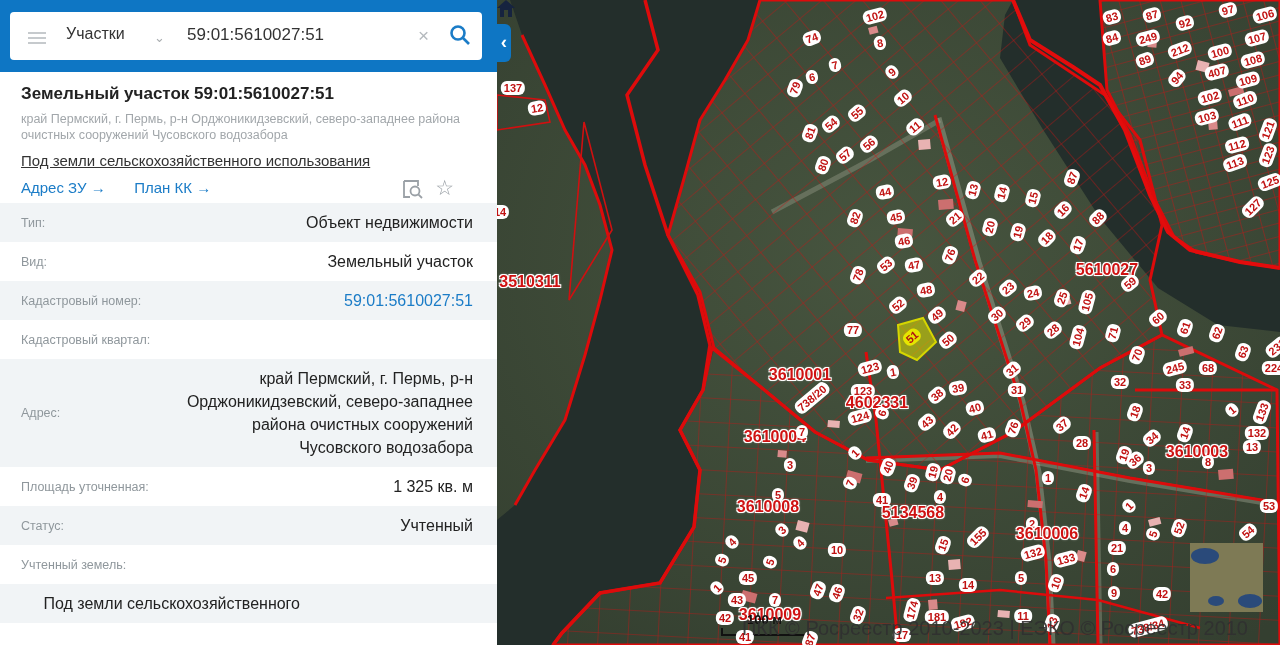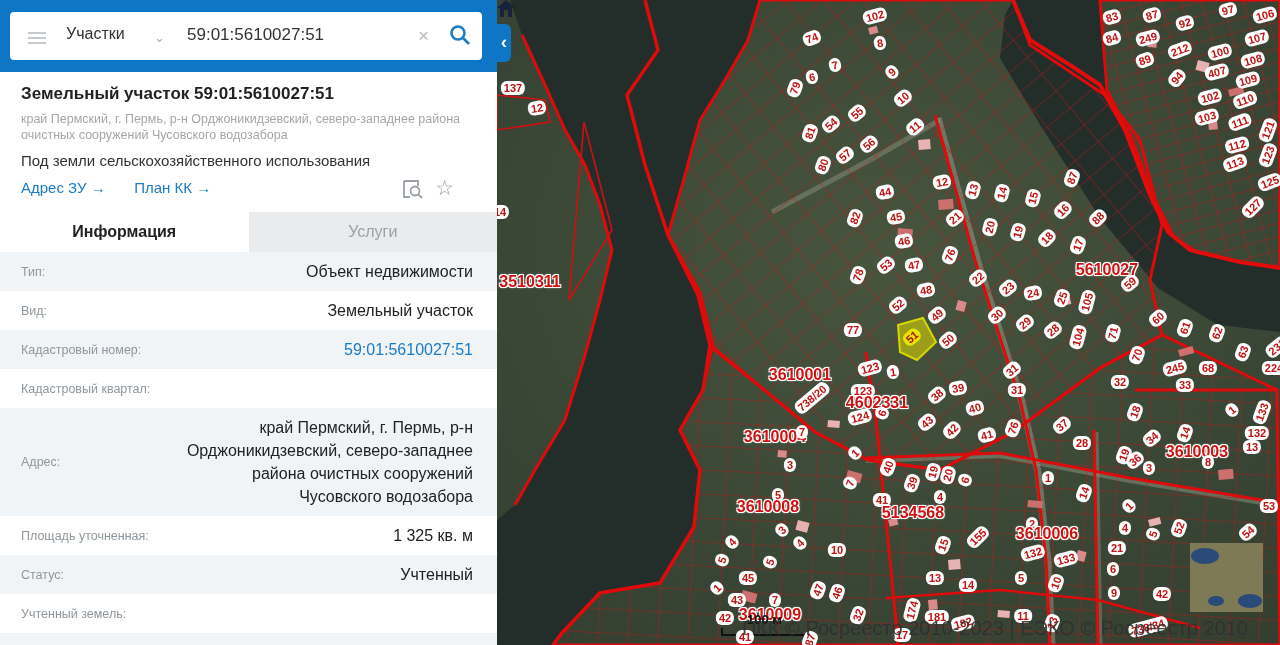--- a/index.html
+++ b/index.html
@@ -28,21 +28,21 @@
   #cat-select{position:absolute;left:56px;top:13px;font-size:16px;color:#333;cursor:pointer;}
   #cat-chevron{position:absolute;left:144px;top:18px;color:#a9adb0;font-size:13px;cursor:pointer;}
   #search-input{position:absolute;left:175px;top:12px;width:220px;border:none;outline:none;font-size:17px;color:#333;
       font-family:"Liberation Sans",sans-serif;background:transparent;}
   #clear-icon{position:absolute;left:408px;top:13px;color:#b5babe;font-size:19px;cursor:pointer;}
   #search-icon{position:absolute;left:438px;top:11px;cursor:pointer;}
 
   #panel{position:absolute;left:0;top:72px;width:497px;}
   #title{margin:12px 21px 0;font-size:17px;font-weight:bold;color:#222;}
   #subtitle{margin:7px 21px 0;font-size:12.5px;line-height:16px;color:#a2a7ab;width:440px;}
-  #usage{margin:9px 21px 0;font-size:15px;color:#333;}
+  #usage{margin:9px 21px 0;font-size:15px;color:#333;text-decoration:underline;}
   #links-row{position:relative;margin:10px 21px 0;height:24px;}
   .plan-link{font-size:15px;color:#1b7cc7;text-decoration:none;margin-right:24px;cursor:pointer;}
   #preview-icon{position:absolute;right:52px;top:0;cursor:pointer;}
   #star-icon{position:absolute;right:22px;top:-3px;color:#9aa0a6;font-size:21px;cursor:pointer;}
 
   #tabs{display:flex;margin-top:9px;height:40px;}
   .tab{flex:1;display:flex;align-items:center;justify-content:center;font-size:16px;cursor:pointer;}
   .tab.active{background:#fff;color:#222;font-weight:bold;}
   .tab.inactive{background:#e9ebec;color:#9ba1a6;}
 
@@ -364,24 +364,20 @@
         <a class="plan-link">План КК →</a>
         <svg id="preview-icon" width="22" height="20" viewBox="0 0 22 20">
           <path d="M2 2 H16 V7" fill="none" stroke="#9aa0a6" stroke-width="1.8"></path>
           <path d="M2 2 V18 H8" fill="none" stroke="#9aa0a6" stroke-width="1.8"></path>
           <circle cx="13" cy="12" r="4.5" fill="none" stroke="#9aa0a6" stroke-width="1.8"></circle>
           <line x1="16.3" y1="15.3" x2="20" y2="19" stroke="#9aa0a6" stroke-width="1.8"></line>
         </svg>
         <div id="star-icon">☆</div>
       </div>
 
-      <div id="tabs">
-        <div class="tab active">Информация</div>
-        <div class="tab inactive">Услуги</div>
-      </div>
 
       <div id="info-rows">
           <div class="info-row alt">
             <div class="info-label">Тип:</div>
             <div class="info-value">Объект недвижимости</div>
           </div>
           <div class="info-row">
             <div class="info-label">Вид:</div>
             <div class="info-value">Земельный участок</div>
           </div>

